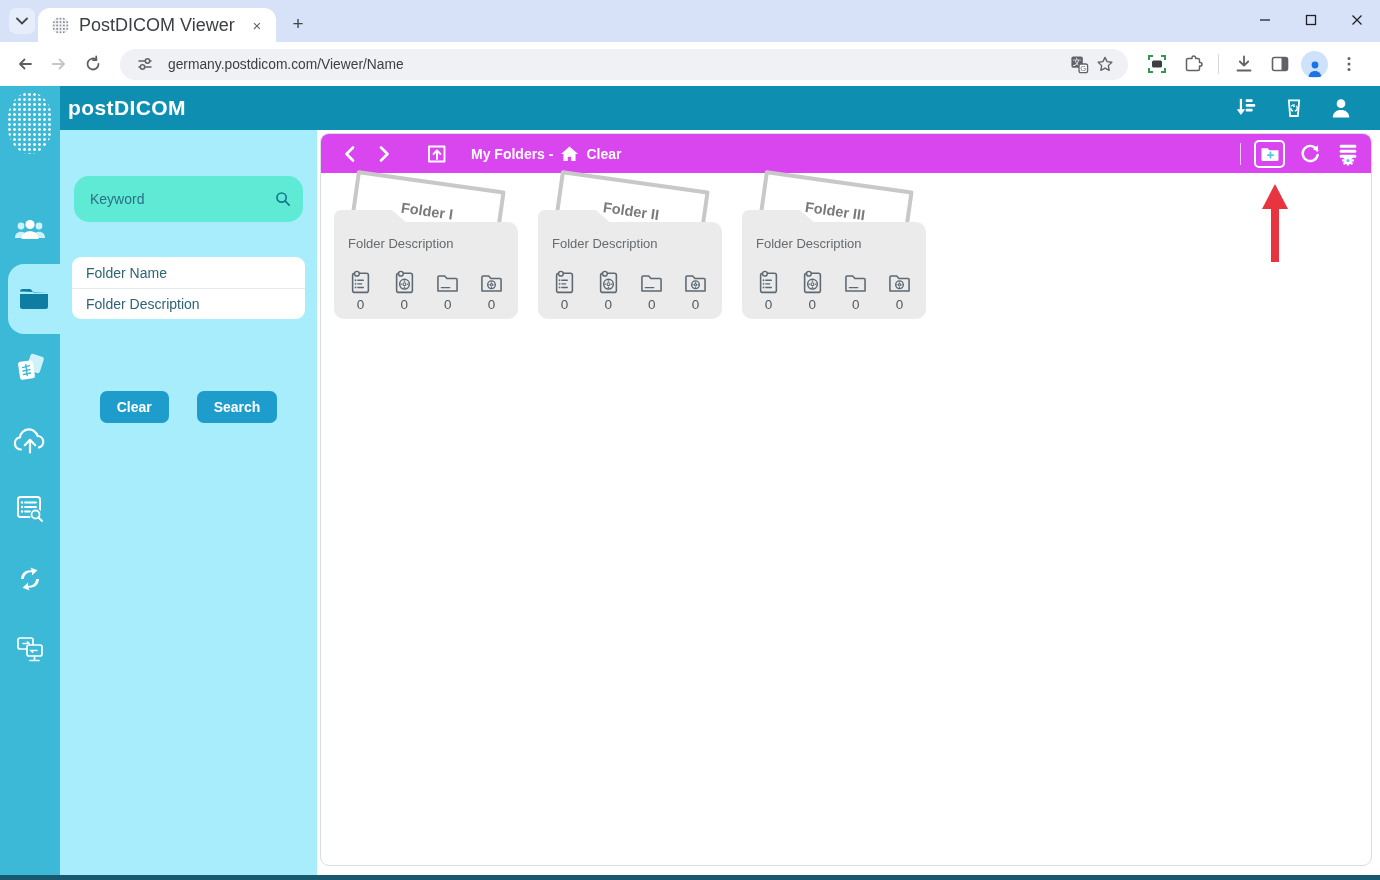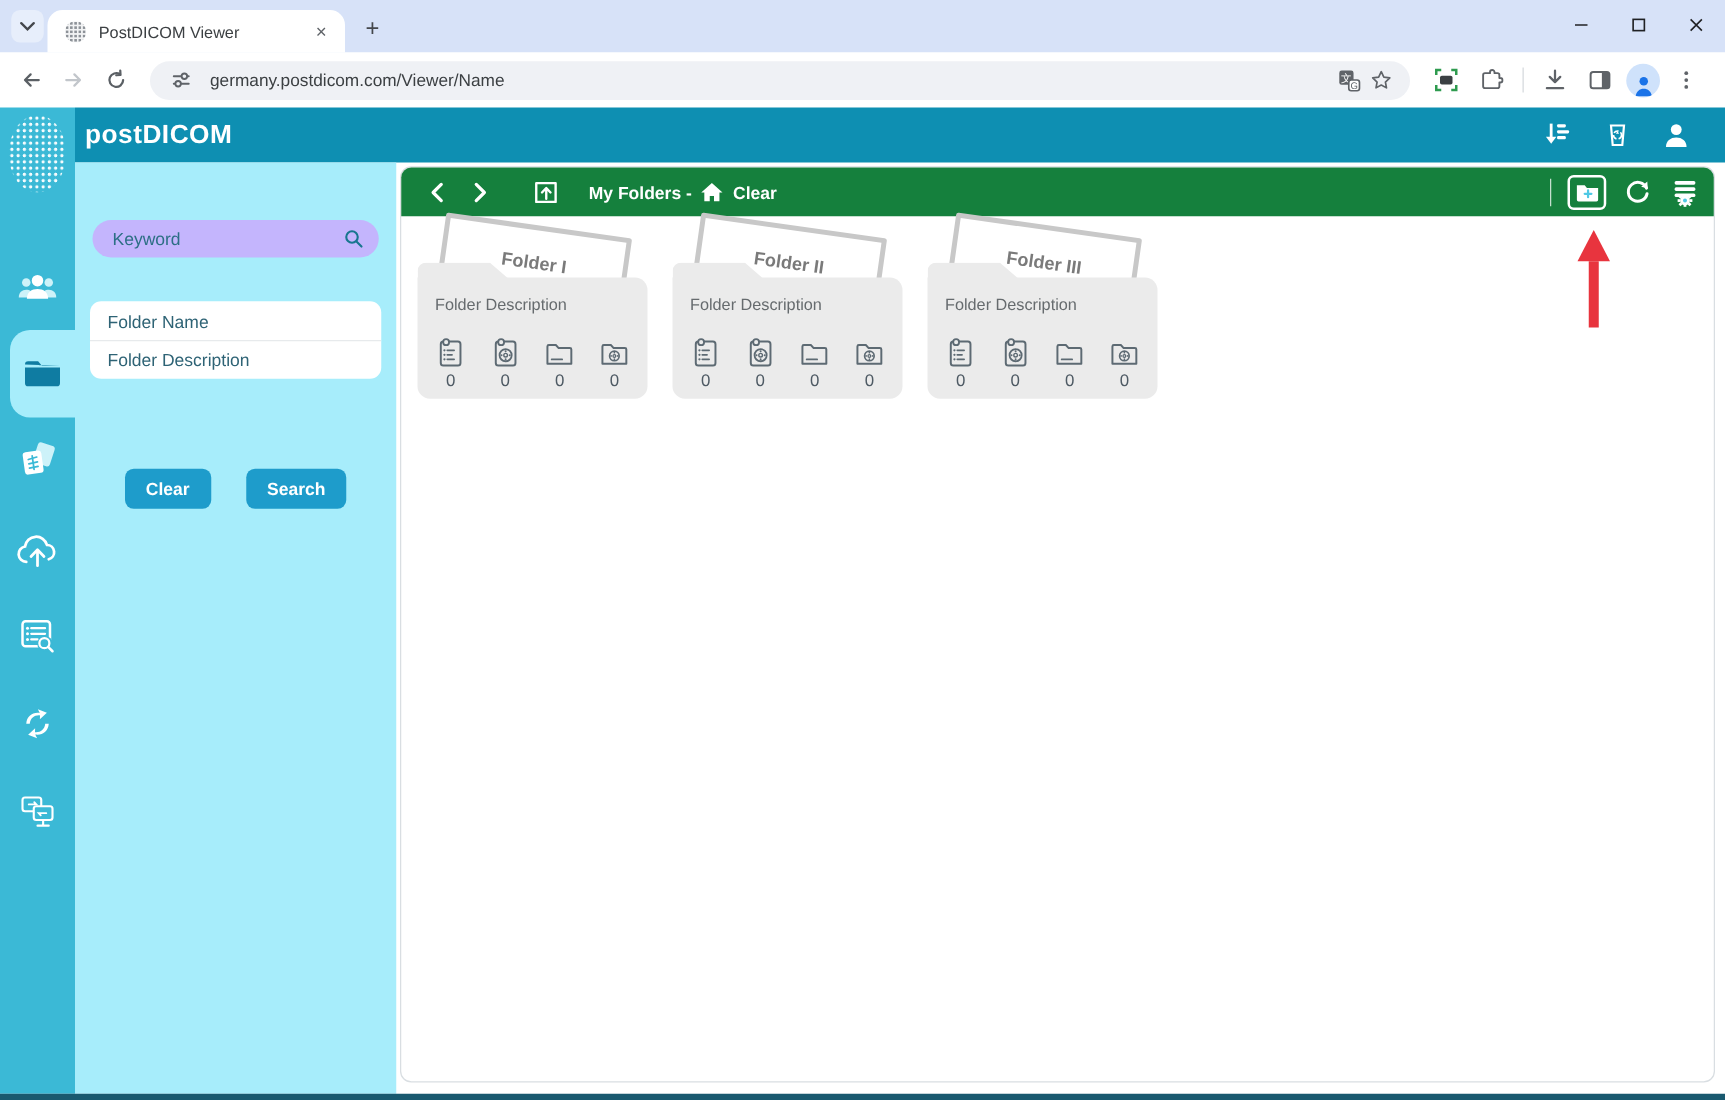--- a/index.html
+++ b/index.html
@@ -11,21 +11,21 @@
   svg { display:block; }
 
   
   .tabstrip { position:absolute; top:0; left:0; right:0; height:42px; background:#D7E2F8; }
   .tab-chevron-btn { position:absolute; left:9px; top:8px; width:26px; height:26px; border-radius:7px;
     background:#E7EEFB; display:flex; align-items:center; justify-content:center; }
   .tab { position:absolute; left:38px; top:8px; width:238px; height:34px; background:#fff;
     border-radius:12px 12px 0 0; display:flex; align-items:center; padding:0 10px 0 14px; }
   .favicon { width:17px; height:17px; border-radius:50%; overflow:hidden; flex:0 0 auto;
     background:radial-gradient(circle, #8d9298 1px, transparent 1.25px); background-size:3.4px 3.4px; background-color:#f2f3f4; }
-  .tab-title { font-size:13px; color:#3c4043; margin-left:10px; flex:1; white-space:nowrap; overflow:hidden; }
+  .tab-title { font-size:18px; color:#3c4043; margin-left:10px; flex:1; white-space:nowrap; overflow:hidden; }
   .tab-close { width:18px; height:18px; border-radius:50%; display:flex; align-items:center; justify-content:center;
     color:#5f6368; font-size:15px; line-height:1; }
   .newtab-btn { position:absolute; left:284px; top:10px; width:28px; height:28px; border-radius:50%;
     display:flex; align-items:center; justify-content:center; color:#44474c; font-size:19px; }
   .win-controls { position:absolute; right:0; top:0; height:40px; display:flex; }
   .win-btn { width:46px; height:40px; display:flex; align-items:center; justify-content:center; color:#202124; }
 
   .toolbar { position:absolute; top:42px; left:0; right:0; height:44px; background:#fff;
     display:flex; align-items:center; }
   .nav-btn { width:34px; height:34px; display:flex; align-items:center; justify-content:center; border-radius:50%; }
@@ -56,37 +56,37 @@
   .rail-menu { margin-top:40px; }
   .rail-item { height:70px; display:flex; align-items:center; justify-content:center; }
   .rail-item.active { background:#A7EDFB; border-radius:16px 0 0 16px; margin-left:8px; }
 
   .sidepanel { position:absolute; left:60px; top:44px; width:257px; bottom:5px; background:#A7EDFB; }
   .radio-group { margin:36px 0 0 26px; display:flex; flex-direction:column; gap:13px; }
   .radio-row { display:flex; align-items:center; gap:12px; }
   .radio-circle { width:19px; height:19px; border:2px solid #4A545C; border-radius:50%;
     display:flex; align-items:center; justify-content:center; background:transparent; flex:0 0 auto; }
   .radio-label { font-size:15px; color:#45535B; }
-  .keyword-wrap { margin:46px 14px 0; height:30px; background:#c4b5fd; border-radius:15px;
+  .keyword-wrap { margin:46px 14px 0; height:46px; background:#5eead4; border-radius:15px;
     display:flex; align-items:center; padding:0 12px 0 16px; }
   .keyword-wrap input { border:none; outline:none; background:transparent; flex:1;
     font-size:14px; color:#2D6F85; font-family:inherit; }
   .keyword-wrap input::placeholder { color:#2D6F85; opacity:1; }
   .fields-box { margin:35px 12px 0; background:#fff; border-radius:9px; overflow:hidden; }
   .field-row { padding:0 14px; height:31px; display:flex; align-items:center; }
   .field-row + .field-row { border-top:1px solid #E7EAEC; }
   .field-row input { border:none; outline:none; width:100%; font-size:14px; color:#2E6375; font-family:inherit; background:transparent; }
   .field-row input::placeholder { color:#2E6375; opacity:1; }
   .btn-row { margin-top:72px; display:flex; justify-content:center; gap:28px; }
   .btn { background:#1E9CCB; color:#fff; border:none; border-radius:7px; padding:8px 17px;
     font-size:14px; font-family:inherit;font-weight:bold; }
 
   .main { position:absolute; left:320px; top:47px; width:1052px; height:733px; background:#fff;
     border:1px solid #D9DEE2; border-radius:9px; }
-  .crumb-bar { height:39px; background:#15803d; border-radius:8px 8px 0 0;
+  .crumb-bar { height:39px; background:#d946ef; border-radius:8px 8px 0 0;
     display:flex; align-items:center; color:#fff; padding:0 10px 0 22px; }
   .crumb-left { display:flex; align-items:center; gap:20px; }
   .crumb-text { font-size:14px; font-weight:700; display:flex; align-items:center; gap:7px; margin-left:2px; }
   .crumb-right { margin-left:auto; display:flex; align-items:center; gap:13px; }
   .crumb-sep { width:1px; height:22px; background:rgba(255,255,255,.75); }
   .add-folder-btn { border:2px solid #fff; border-radius:5px; width:31px; height:28px;
     display:flex; align-items:center; justify-content:center; }
 
   .cards { position:absolute; top:46px; left:13px; display:flex; gap:20px; }
   .card { position:relative; width:184px; height:152px; }

